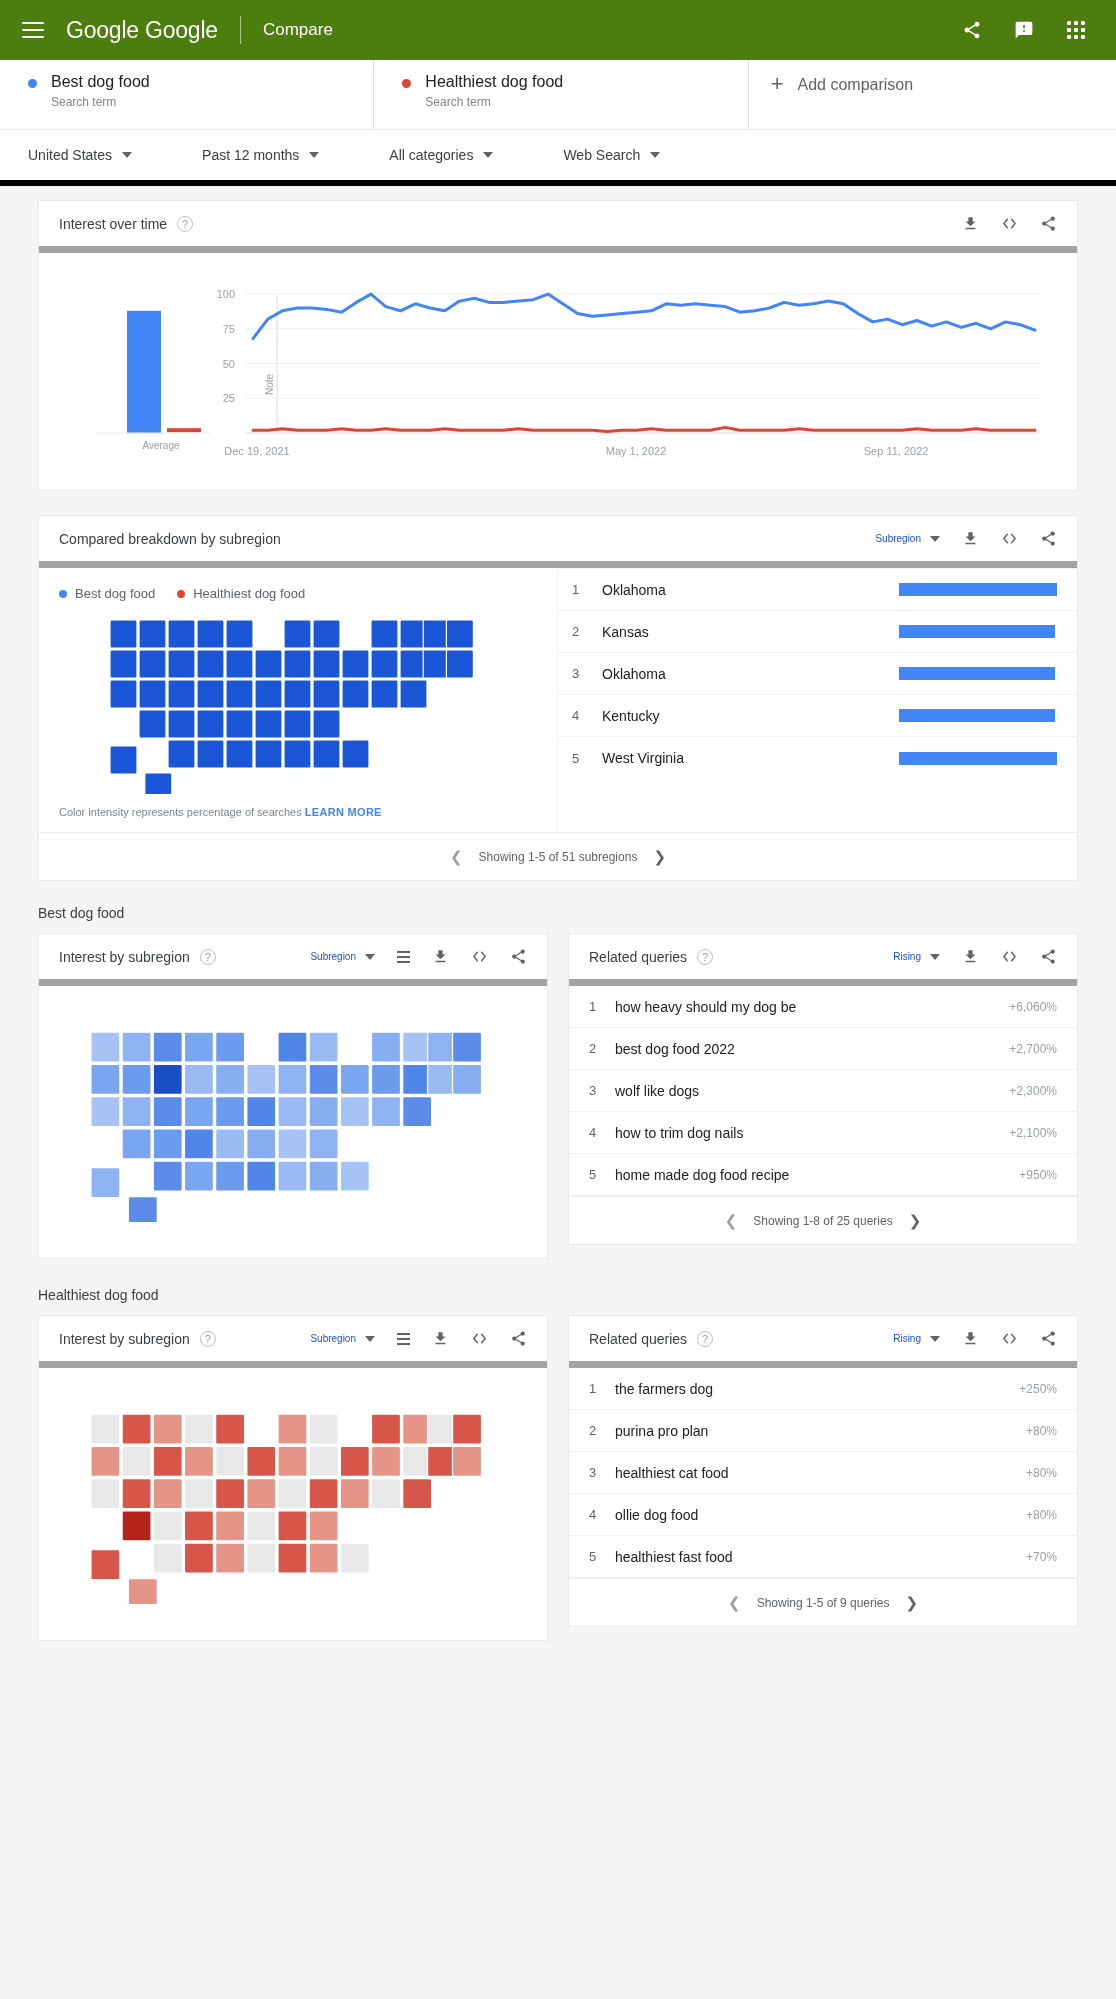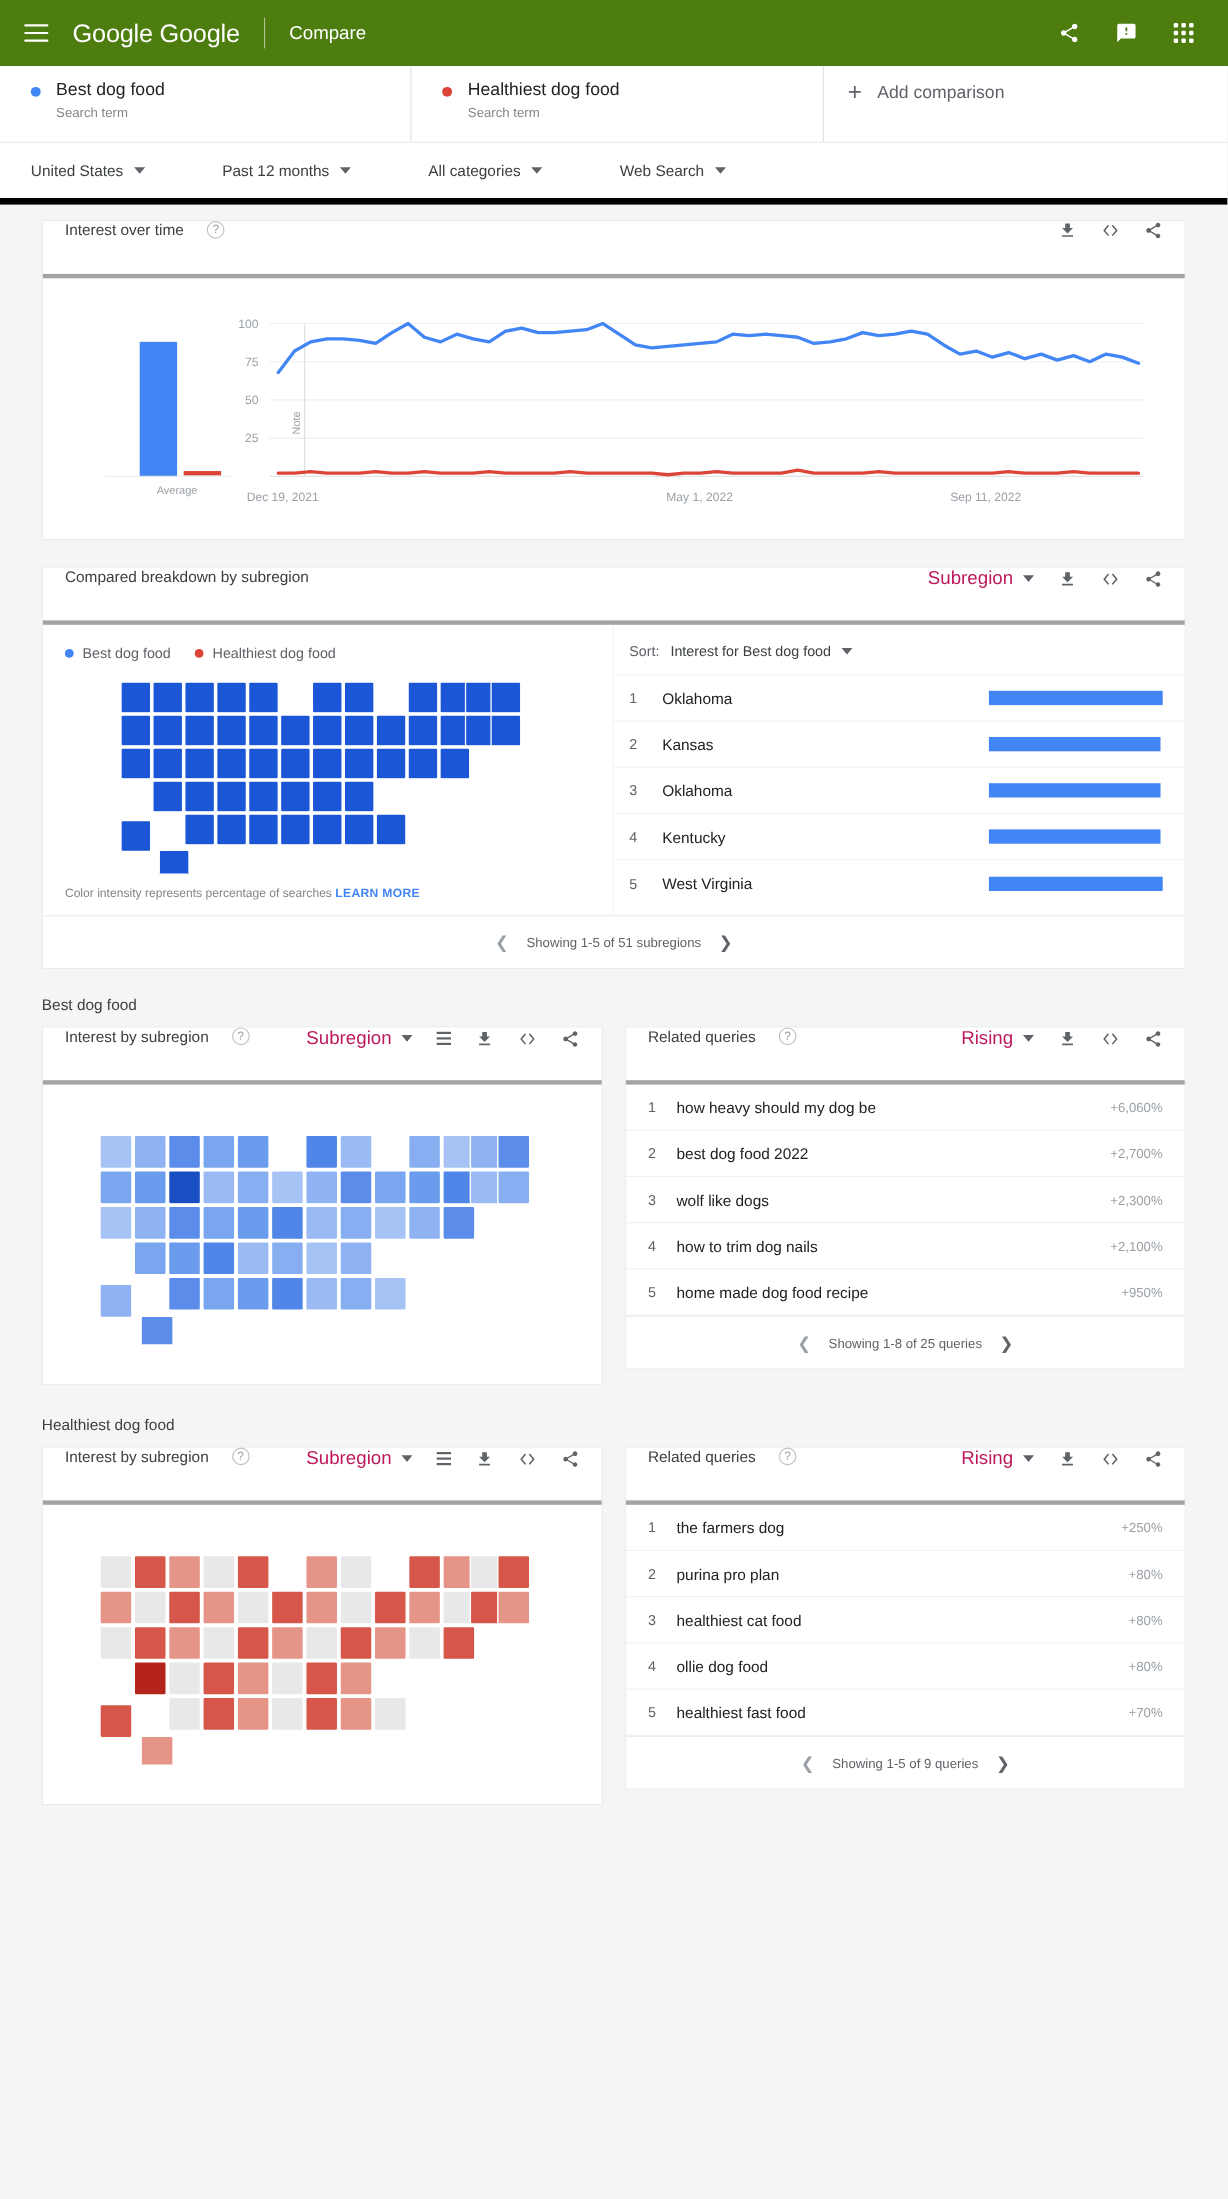--- a/index.html
+++ b/index.html
@@ -74,32 +74,31 @@
   }
   .filter { display: flex; align-items: center; gap: 10px; font-size: 14px; color: #3c4043;
             cursor: pointer; padding: 0 22px 0 0; margin-right: 48px; }
   .caret { width: 0; height: 0; border-left: 5px solid transparent; border-right: 5px solid transparent;
            border-top: 6px solid #5f6368; display: inline-block; }
 
   
   .page { padding: 14px 38px 36px; }
   .card { background: #fff; border: 1px solid #e8eaed; margin-bottom: 24px; }
   .card-head {
-    display: flex; align-items: flex-start; padding: 0 20px; height: 52px;
-    border-bottom: 4px solid #a3a3a3;
-    gap: 11px;
+    display: flex; align-items: center; padding: 0 20px; height: 52px;
+    border-bottom: 7px solid #a3a3a3;
   }
   .card-title { font-size: 14px; color: #3c4043; }
   .help {
     width: 16px; height: 16px; border: 1px solid #bdc1c6; border-radius: 50%;
     color: #9aa0a6; font-size: 11px; line-height: 14px; text-align: center;
     margin-left: 10px; cursor: pointer; flex: 0 0 auto;
   }
   .head-actions { margin-left: auto; display: flex; align-items: center; gap: 22px; }
-  .sel { display: flex; align-items: center; gap: 9px; font-size: 17px; color: #be185d; cursor: pointer; }
+  .sel { display: flex; align-items: center; gap: 9px; font-size: 10px; color: #1d4ed8; cursor: pointer; }
   .act { cursor: pointer; display: flex; align-items: center; }
 
   
   .iot-body { padding: 8px 16px 14px; }
   .chart-wrap { position: relative; height: 215px; }
   .chart-wrap svg { display: block; }
   .avg-label { font-size: 10px; fill: #9aa0a6; }
 
   
   .cb-body { display: flex; }
@@ -382,25 +381,20 @@
               <rect x="46.8" y="169" width="27" height="28" rx="1.5" fill="#1a56d6" stroke="#ffffff" stroke-width="1.2"></rect>
             </svg>
         </div>
         <div class="map-note">
           <span>Color intensity represents percentage of searches</span>
           <span class="learn">LEARN MORE</span>
         </div>
       </div>
 
       <div class="cb-right">
-        <div class="sort-row">
-          <span class="sort-lab">Sort:</span>
-          <span>Interest for Best dog food</span>
-          <span class="caret"></span>
-        </div>
         <div class="rank-list" id="rank-list">
             <div class="rank-row">
               <span class="rk">1</span>
               <span class="rname">Oklahoma</span>
               <span class="rbarbox">
                 <span class="rbar" style="display:block;width:100%"></span>
               </span>
             </div>
             <div class="rank-row">
               <span class="rk">2</span>

